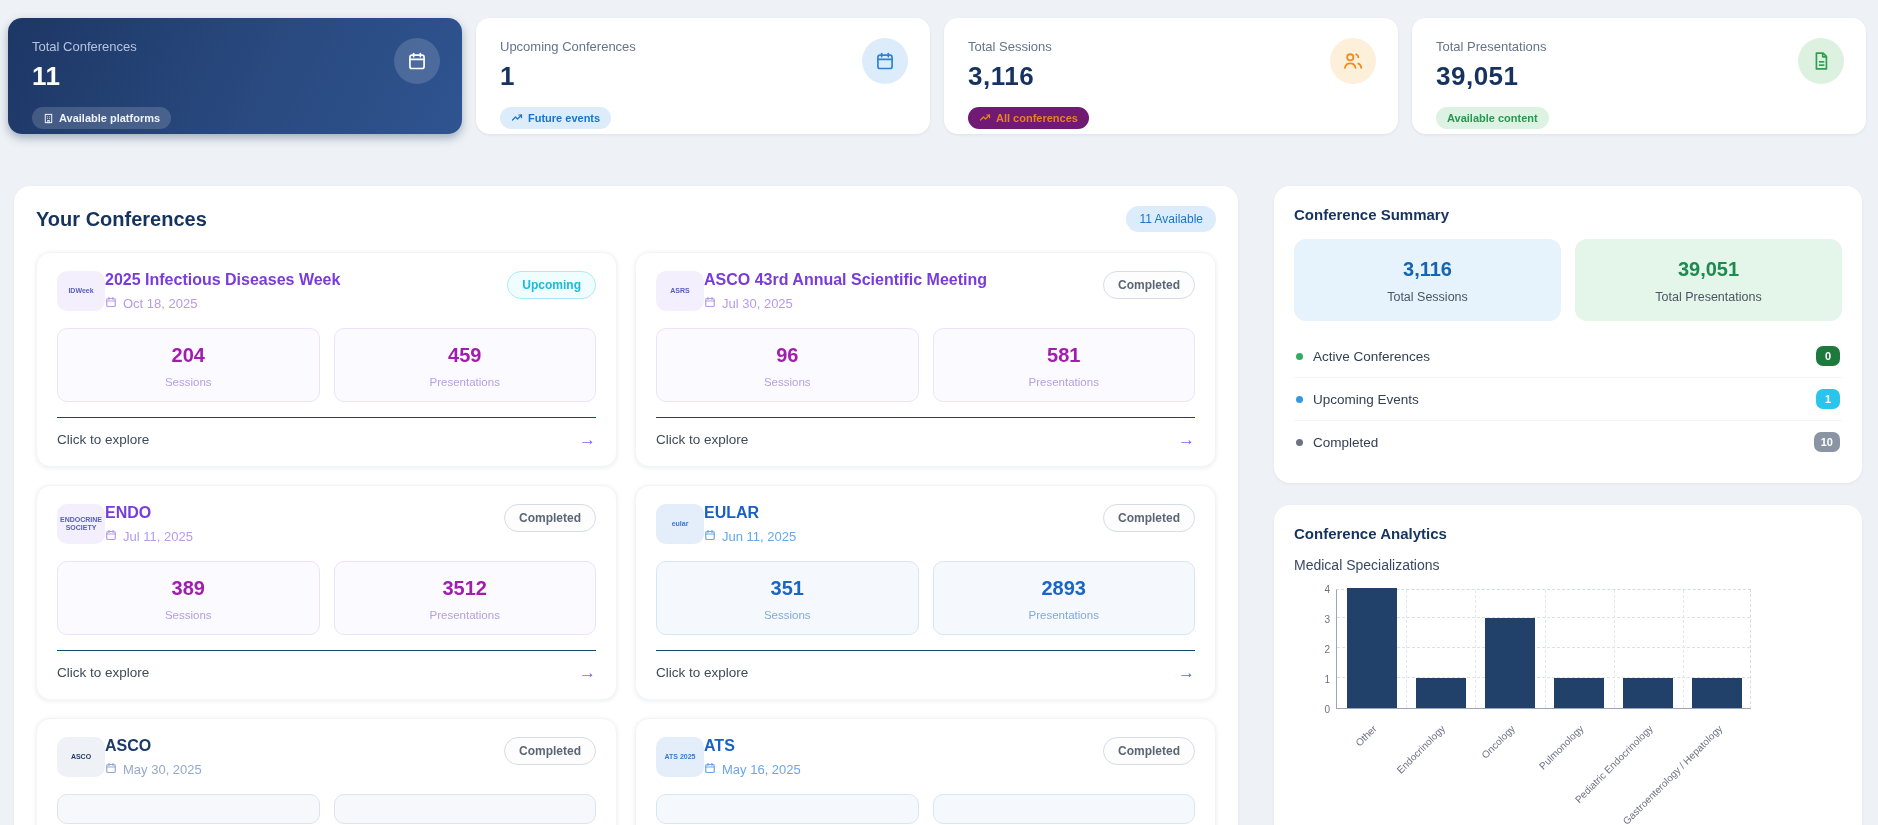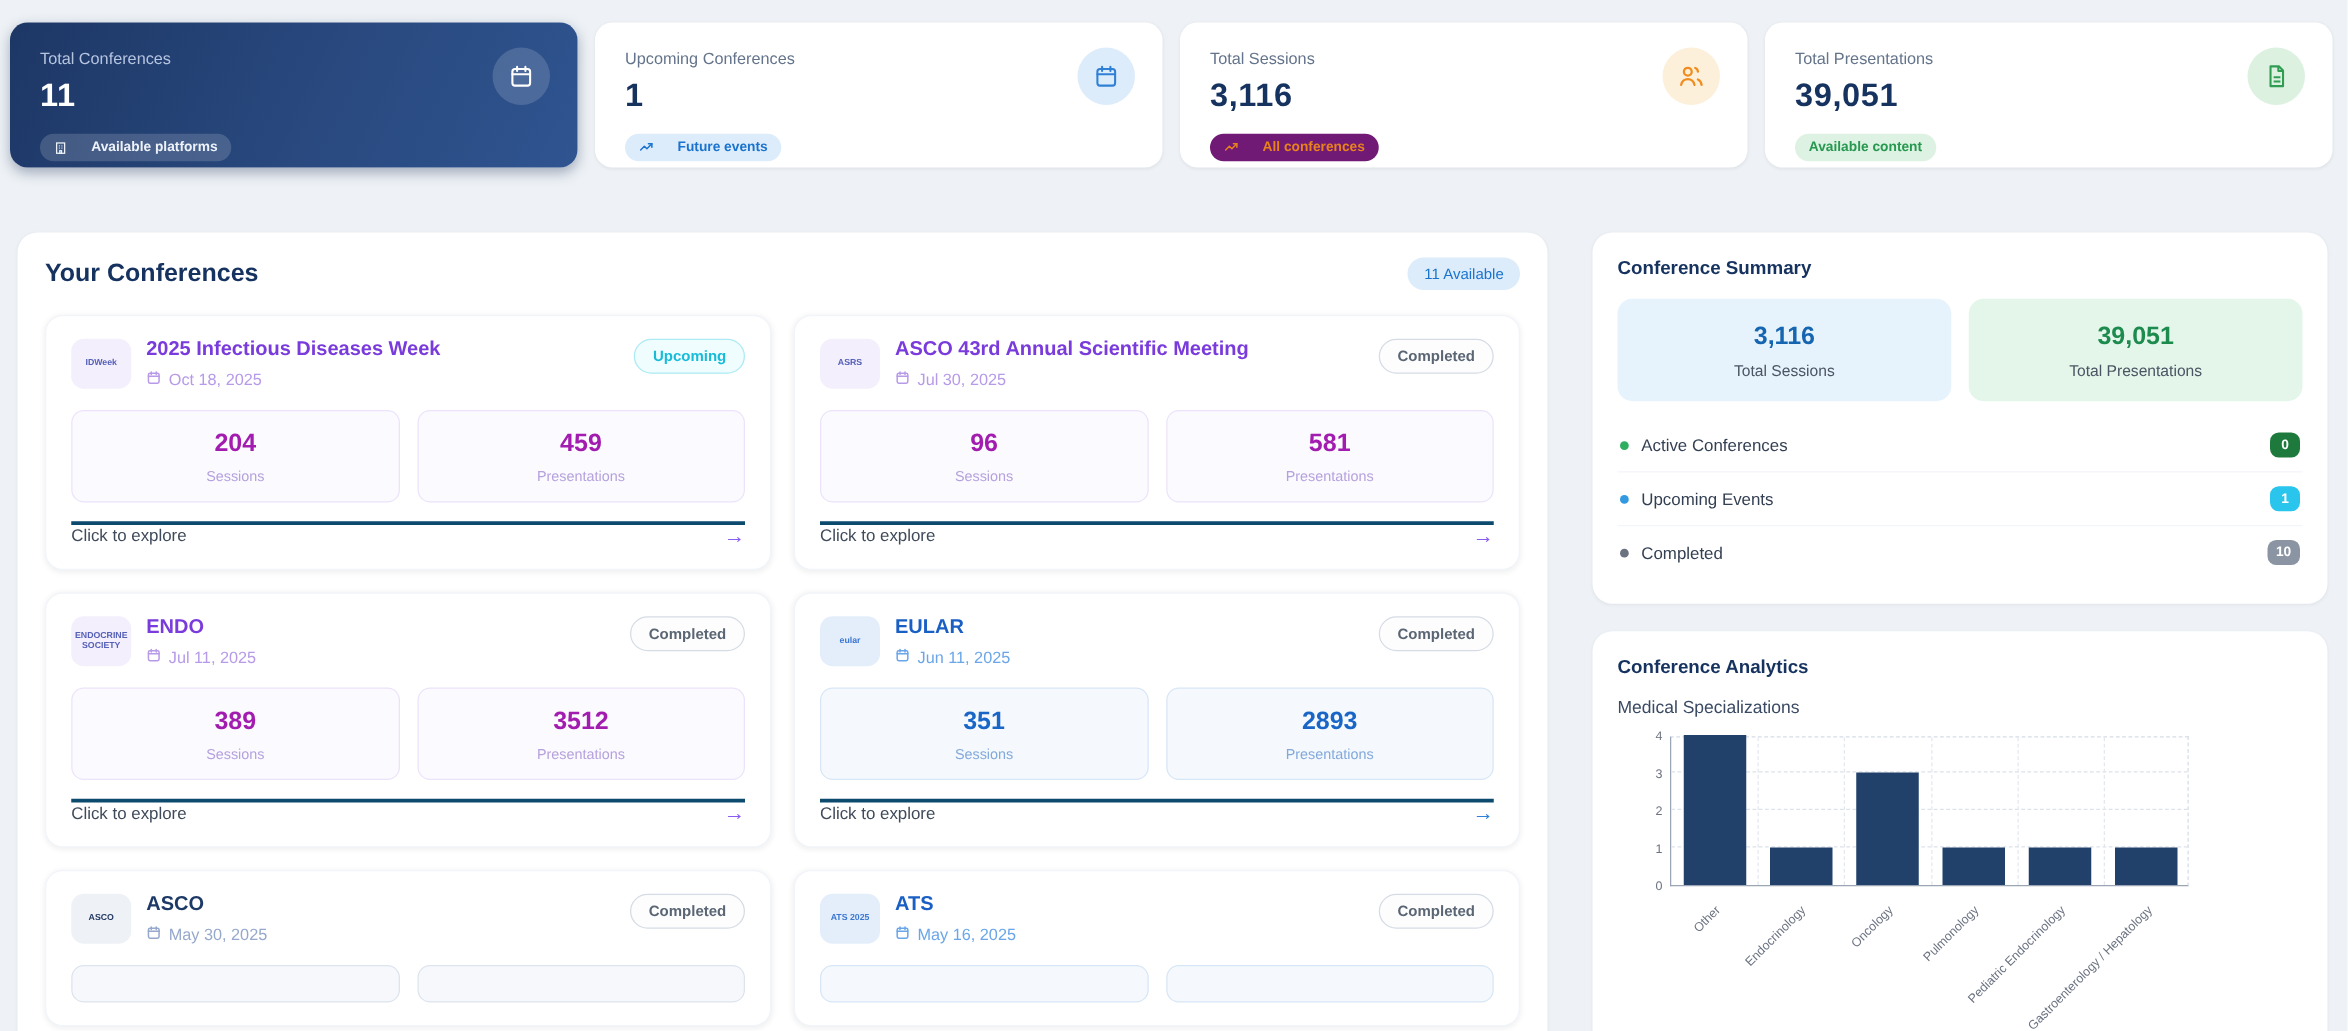--- a/index.html
+++ b/index.html
@@ -8,21 +8,21 @@
     background:#eef2f6;
     font-family:"Liberation Sans", sans-serif;
     color:#16325f;
   }
 
   
   .stats-row { display:grid; grid-template-columns:repeat(4,1fr); gap:14px; padding:18px 12px 0 8px; }
   .stat-card { position:relative; background:#fff; border-radius:14px; padding:21px 24px; height:116px; box-shadow:0 1px 3px rgba(16,24,40,.07); }
   .stat-card .stat-label { font-size:13px; color:#64748b; }
   .stat-card .stat-value { font-size:26px; font-weight:bold; color:#16325f; margin-top:7px; letter-spacing:.5px; }
-  .stat-badge { display:inline-flex; align-items:center; gap:19px; margin-top:15px; font-size:11px; font-weight:bold; padding:5px 11px; border-radius:12px; }
+  .stat-badge { display:inline-flex; align-items:center; gap:5px; margin-top:15px; font-size:11px; font-weight:bold; padding:5px 11px; border-radius:12px; }
   .icon-circle { position:absolute; top:20px; right:22px; width:46px; height:46px; border-radius:50%; display:flex; align-items:center; justify-content:center; }
 
   .stat-card.dark { background:linear-gradient(115deg,#1d3765 0%,#29497f 55%,#2f5490 100%); box-shadow:0 4px 10px rgba(20,40,80,.35); }
   .stat-card.dark .stat-label { color:#b6c4e0; }
   .stat-card.dark .stat-value { color:#ffffff; }
   .stat-card.dark .stat-badge { background:rgba(255,255,255,.16); color:#eef2fa; }
   .stat-card.dark .icon-circle { background:rgba(255,255,255,.15); color:#fff; }
 
   .stat-card.blue .stat-badge { background:#ddecfb; color:#1a73ce; }
   .stat-card.blue .icon-circle { background:#ddecfb; color:#2f80d6; }
@@ -35,34 +35,34 @@
 
   
   .main { display:flex; gap:36px; padding:52px 16px 0 14px; align-items:flex-start; }
   .left-panel { flex:1; background:#fff; border-radius:16px; padding:20px 22px 24px; box-shadow:0 1px 3px rgba(16,24,40,.06); }
   .panel-head { display:flex; justify-content:space-between; align-items:center; }
   .panel-head h2 { font-size:20px; font-weight:bold; color:#16325f; }
   .avail-badge { background:#dcecfb; color:#1a73ce; font-size:12px; font-weight:normal; padding:6px 13px; border-radius:14px; }
 
   .cards-grid { display:grid; grid-template-columns:1fr 1fr; gap:18px; margin-top:20px; }
   .conf-card { background:#fff; border-radius:14px; padding:18px 20px; border:1px solid #f1f4f9; box-shadow:0 1px 5px rgba(16,24,40,.08); cursor:pointer; }
-  .conf-head { display:flex; gap:12px; align-items:flex-start; }
+  .conf-head { display:flex; gap:0; align-items:flex-start; }
   .logo { width:48px; height:40px; border-radius:10px; flex:none; display:flex; align-items:center; justify-content:center; font-size:7px; font-weight:bold; overflow:hidden; text-align:center; line-height:1.1; padding:2px; }
   .conf-titles { flex:1; min-width:0; }
   .conf-title { font-size:16px; font-weight:bold; white-space:nowrap; overflow:hidden; }
   .conf-date { display:flex; align-items:center; gap:6px; font-size:13px; margin-top:7px; }
   .status { font-size:12px; font-weight:bold; padding:6px 14px; border-radius:16px; flex:none; }
   .status.upcoming { color:#17bcd8; background:#f0fdff; border:1px solid #aceaf4; }
   .status.completed { color:#5b6675; background:#fdfdfe; border:1px solid #d6dce5; }
 
   .conf-stats { display:grid; grid-template-columns:1fr 1fr; gap:14px; margin-top:17px; }
   .stat-box { border-radius:10px; padding:15px 10px 13px; text-align:center; border:1px solid transparent; }
   .stat-box .num { font-size:20px; font-weight:bold; }
   .stat-box .lbl { font-size:11.5px; margin-top:9px; }
-  .explore { display:flex; justify-content:space-between; align-items:center; margin-top:15px; padding-top:0; border-top:3px solid #0c4a6e; font-size:13.5px; color:#3f4a5a; }
+  .explore { display:flex; justify-content:space-between; align-items:center; margin-top:15px; padding-top:13px; border-top:1px solid #0c4a6e; font-size:13.5px; color:#3f4a5a; }
   .arrow { font-size:17px; line-height:1; }
 
   .t-purple .conf-title { color:#7a3bdc; }
   .t-purple .conf-date { color:#b79ae8; }
   .t-purple .logo { background:#f4effc; color:#5560b8; }
   .t-purple .stat-box { background:#fbfaff; border-color:#ece3fa; }
   .t-purple .stat-box .num { color:#a21caf; }
   .t-purple .stat-box .lbl { color:#b5a1dd; }
   .t-purple .arrow { color:#8a5cf0; }
 

